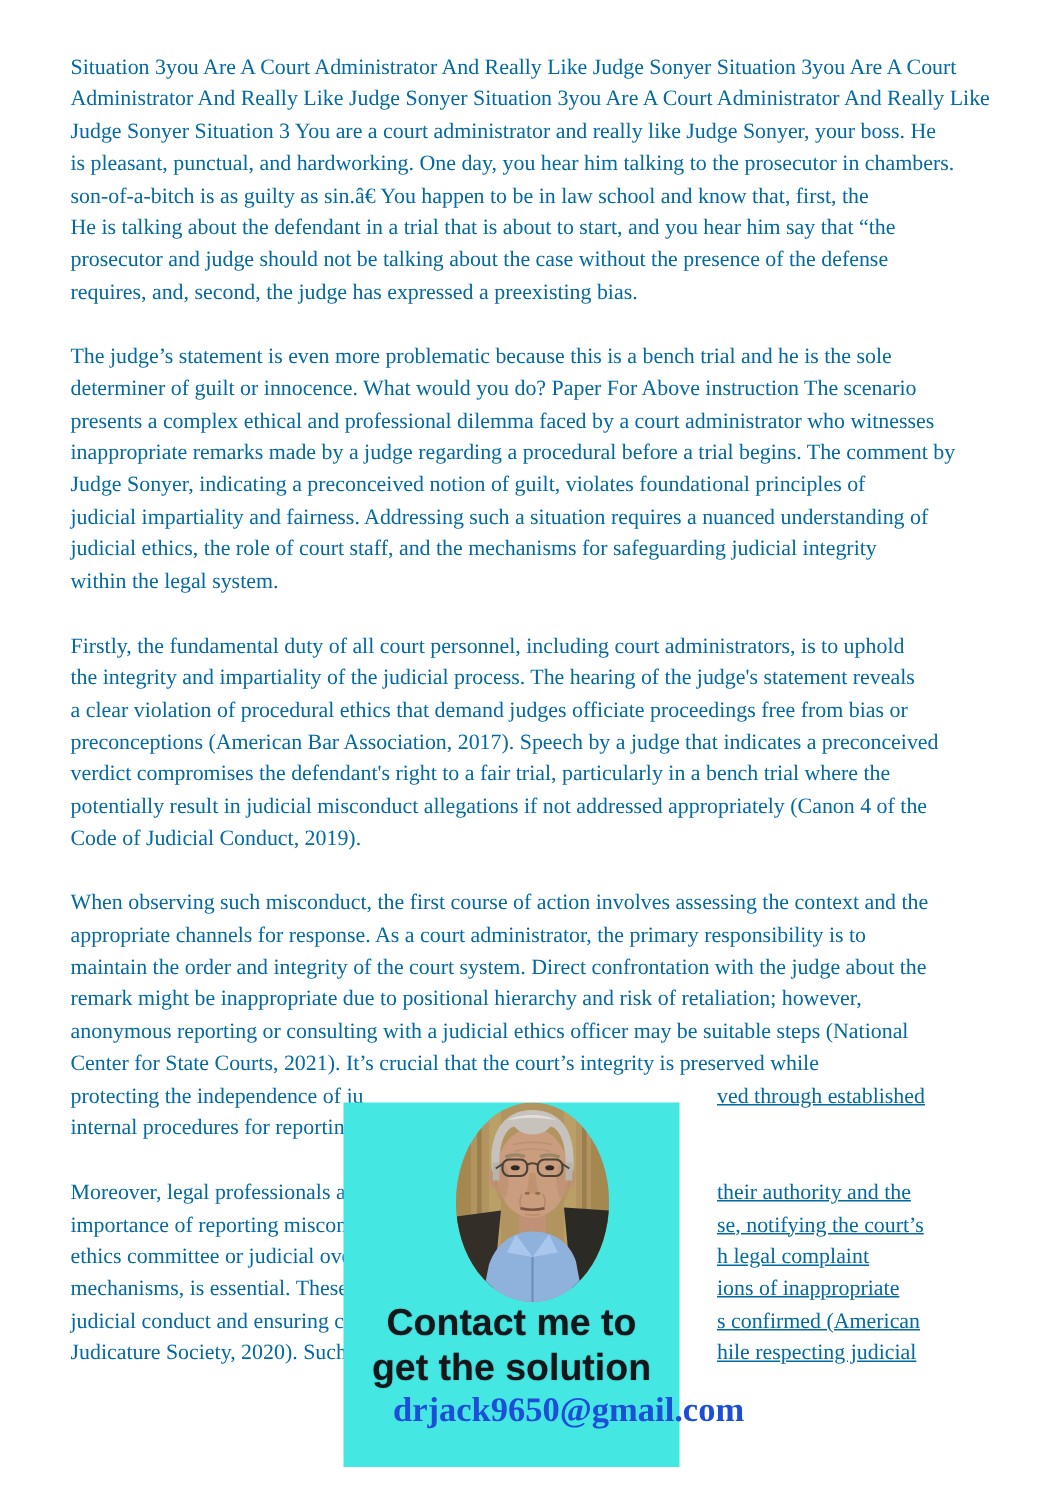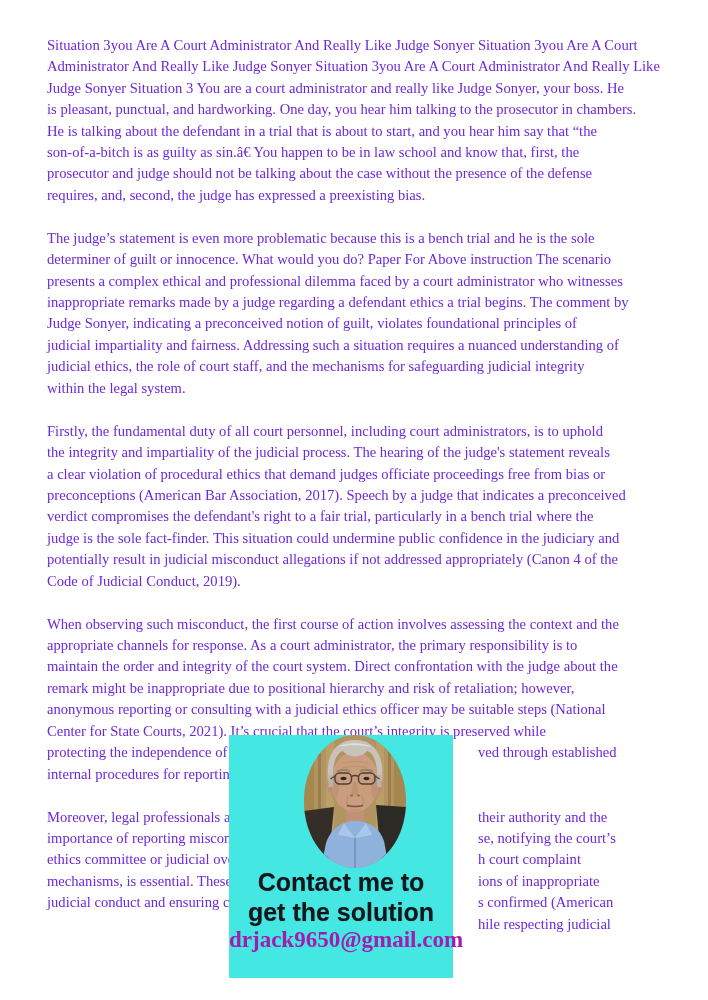--- a/index.html
+++ b/index.html
@@ -7,72 +7,71 @@
     width:708px;height:1000px;position:relative;background:#ffffff;
     overflow:hidden;font-family:"Liberation Serif", serif;
   }
   .doc{
     position:absolute;left:47px;top:34.8px;width:616px;
     font-size:14.6px;line-height:21.45px;color:#000;
   }
   .para{margin:0 0 21.45px 0;}
   .line{white-space:nowrap;height:21.45px;}
   .split{position:relative;}
-  .rfrag{position:absolute;left:431px;top:0;white-space:nowrap;}
+  .rfrag{position:absolute;left:431px;top:0;white-space:nowrap;text-decoration:underline;}
   .ad{
     position:absolute;left:229px;top:735px;width:224px;height:243px;
     background:#45e7e3;text-align:center;
   }
   .photo{position:absolute;left:75px;top:0;width:102px;height:133px;display:block;}
   .heading{
     position:absolute;top:132px;left:0;right:0;
     font-family:"Liberation Sans", sans-serif;font-weight:700;
     font-size:25px;line-height:30px;color:#15161a;
     text-shadow:0 0 1px rgba(10,10,20,0.35);
   }
   .email{
     position:absolute;top:191px;left:0;right:0;
     font-family:"Liberation Serif", serif;font-weight:700;
     font-size:23px;line-height:28px;color:#000;
   }
 </style>
 </head>
 <body>
 
-<div class="doc" style="color: #6d28d9;">
+<div class="doc" style="color: #0369a1;">
 
   <div class="para">
     <div class="line">Situation 3you Are A Court Administrator And Really Like Judge Sonyer Situation 3you Are A Court</div>
     <div class="line">Administrator And Really Like Judge Sonyer Situation 3you Are A Court Administrator And Really Like</div>
     <div class="line">Judge Sonyer Situation 3 You are a court administrator and really like Judge Sonyer, your boss. He</div>
     <div class="line">is pleasant, punctual, and hardworking. One day, you hear him talking to the prosecutor in chambers.</div>
+    <div class="line">son-of-a-bitch is as guilty as sin.â€ You happen to be in law school and know that, first, the</div>
     <div class="line">He is talking about the defendant in a trial that is about to start, and you hear him say that “the</div>
-    <div class="line">son-of-a-bitch is as guilty as sin.â€ You happen to be in law school and know that, first, the</div>
     <div class="line">prosecutor and judge should not be talking about the case without the presence of the defense</div>
     <div class="line">requires, and, second, the judge has expressed a preexisting bias.</div>
   </div>
 
   <div class="para">
     <div class="line">The judge’s statement is even more problematic because this is a bench trial and he is the sole</div>
     <div class="line">determiner of guilt or innocence. What would you do? Paper For Above instruction The scenario</div>
     <div class="line">presents a complex ethical and professional dilemma faced by a court administrator who witnesses</div>
-    <div class="line">inappropriate remarks made by a judge regarding a defendant ethics a trial begins. The comment by</div>
+    <div class="line">inappropriate remarks made by a judge regarding a procedural before a trial begins. The comment by</div>
     <div class="line">Judge Sonyer, indicating a preconceived notion of guilt, violates foundational principles of</div>
     <div class="line">judicial impartiality and fairness. Addressing such a situation requires a nuanced understanding of</div>
     <div class="line">judicial ethics, the role of court staff, and the mechanisms for safeguarding judicial integrity</div>
     <div class="line">within the legal system.</div>
   </div>
 
   <div class="para">
     <div class="line">Firstly, the fundamental duty of all court personnel, including court administrators, is to uphold</div>
     <div class="line">the integrity and impartiality of the judicial process. The hearing of the judge's statement reveals</div>
     <div class="line">a clear violation of procedural ethics that demand judges officiate proceedings free from bias or</div>
     <div class="line">preconceptions (American Bar Association, 2017). Speech by a judge that indicates a preconceived</div>
     <div class="line">verdict compromises the defendant's right to a fair trial, particularly in a bench trial where the</div>
-    <div class="line">judge is the sole fact-finder. This situation could undermine public confidence in the judiciary and</div>
     <div class="line">potentially result in judicial misconduct allegations if not addressed appropriately (Canon 4 of the</div>
     <div class="line">Code of Judicial Conduct, 2019).</div>
   </div>
 
   <div class="para">
     <div class="line">When observing such misconduct, the first course of action involves assessing the context and the</div>
     <div class="line">appropriate channels for response. As a court administrator, the primary responsibility is to</div>
     <div class="line">maintain the order and integrity of the court system. Direct confrontation with the judge about the</div>
     <div class="line">remark might be inappropriate due to positional hierarchy and risk of retaliation; however,</div>
     <div class="line">anonymous reporting or consulting with a judicial ethics officer may be suitable steps (National</div>
@@ -91,31 +90,32 @@
     <div class="line split">
       <span>Moreover, legal professionals ar</span>
       <span class="rfrag">their authority and the</span>
     </div>
     <div class="line split">
       <span>importance of reporting miscondu</span>
       <span class="rfrag">se, notifying the court’s</span>
     </div>
     <div class="line split">
       <span>ethics committee or judicial ove</span>
-      <span class="rfrag">h court complaint</span>
+      <span class="rfrag">h legal complaint</span>
     </div>
     <div class="line split">
       <span>mechanisms, is essential. These </span>
       <span class="rfrag">ions of inappropriate</span>
     </div>
     <div class="line split">
       <span>judicial conduct and ensuring co</span>
       <span class="rfrag">s confirmed (American</span>
     </div>
     <div class="line split">
+      <span>Judicature Society, 2020). Such </span>
       <span class="rfrag">hile respecting judicial</span>
     </div>
   </div>
 
 </div>
 
 <div class="ad" style="background: rgb(69, 231, 227);">
 
   <svg class="photo" viewBox="0 0 102 133" xmlns="http://www.w3.org/2000/svg">
     <defs>
@@ -167,15 +167,15 @@
       <path d="M62,88 L51,103 L68,100 Z" fill="#a9c6ec"></path>
       <path d="M51,103 L51,133" stroke="#6d90ba" stroke-width="1.5"></path>
     </g>
   </svg>
 
   <div class="heading" style="color: rgb(21, 22, 26);">
     <div>Contact me to</div>
     <div>get the solution</div>
   </div>
 
-  <div class="email" style="color: #a21caf;">drjack9650@gmail.com</div>
+  <div class="email" style="color: #1d4ed8; margin-left: 33px;">drjack9650@gmail.com</div>
 
 </div>
 
 </body></html>

